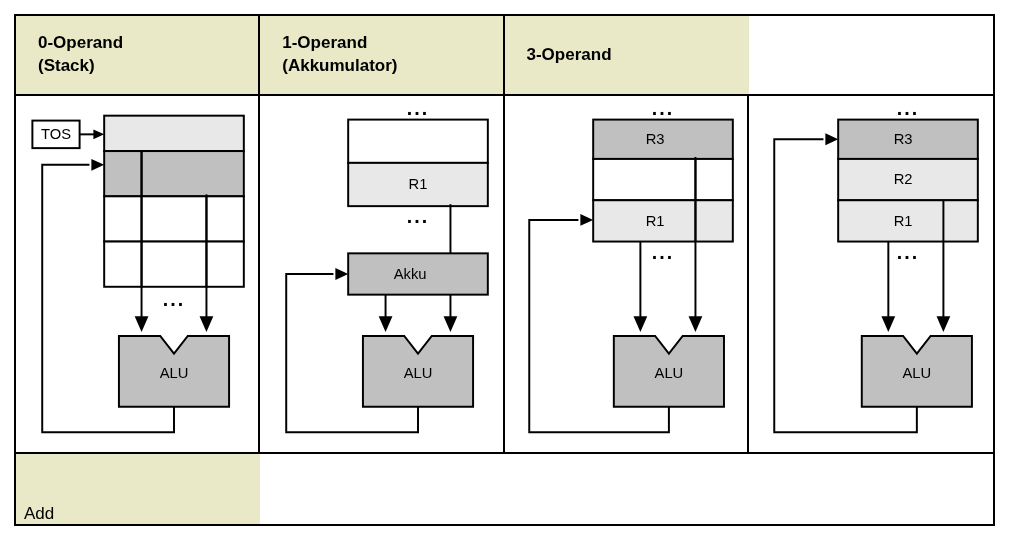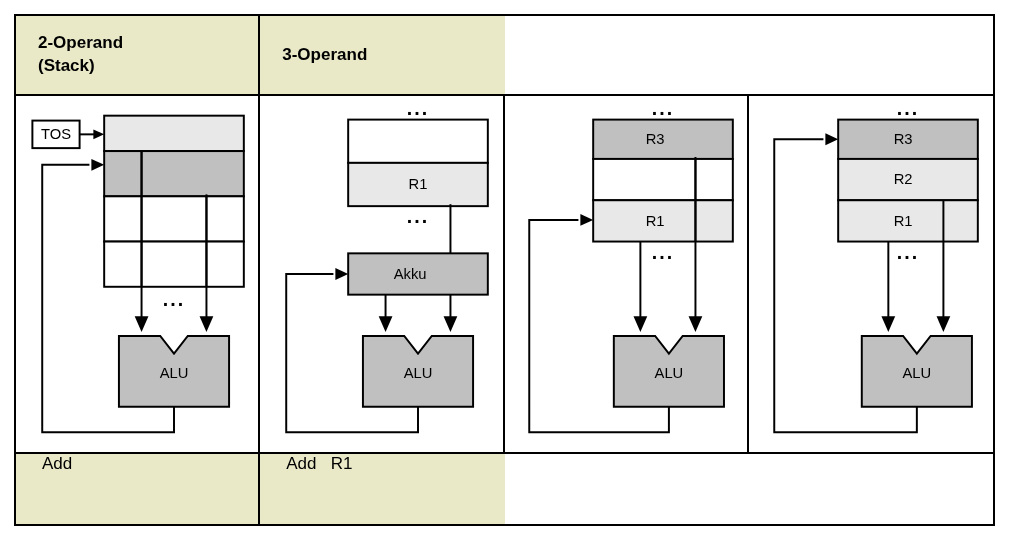--- a/index.html
+++ b/index.html
@@ -56,22 +56,22 @@
     white-space: pre-line;
   }
 
   .body-cell {
     background: #ffffff;
   }
 
   .instr {
     background: #e9e9c8;
     display: flex;
-    align-items: flex-start;
-    padding-left: 26px;
+    align-items: flex-end;
+    padding-left: 8px;
   }
   .instr-text {
     font-size: 17px;
     color: #000;
     white-space: pre;
   }
 
   .diagram { position: absolute; left: 0; top: 0; width: 100%; height: 100%; }
   .diagram svg { display: block; width: 100%; height: 100%; }
 
@@ -93,22 +93,26 @@
   }
 </style>
 </head>
 <body>
 
 <div id="page">
   <div class="table-frame">
 
     <div class="row-headers">
       <div class="cell hdr" style="width:25%">
-        <span class="hdr-text">2-Operand
+        <span class="hdr-text">0-Operand
 (Stack)</span>
+      </div>
+      <div class="cell hdr" style="width:25%">
+        <span class="hdr-text">1-Operand
+(Akkumulator)</span>
       </div>
       <div class="cell hdr" style="width:25%">
         <span class="hdr-text">3-Operand</span>
       </div>
     </div>
 
     <div class="row-bodies">
 
       <div class="cell body-cell" style="width:25%">
         <div class="diagram">
@@ -272,19 +276,16 @@
           </svg>
         </div>
       </div>
 
     </div>
 
     <div class="row-instr">
       <div class="cell instr" style="width:25%">
         <span class="instr-text">Add</span>
       </div>
-      <div class="cell instr" style="width:25%">
-        <span class="instr-text">Add   R1</span>
-      </div>
     </div>
 
   </div>
 </div>
 
 </body></html>

